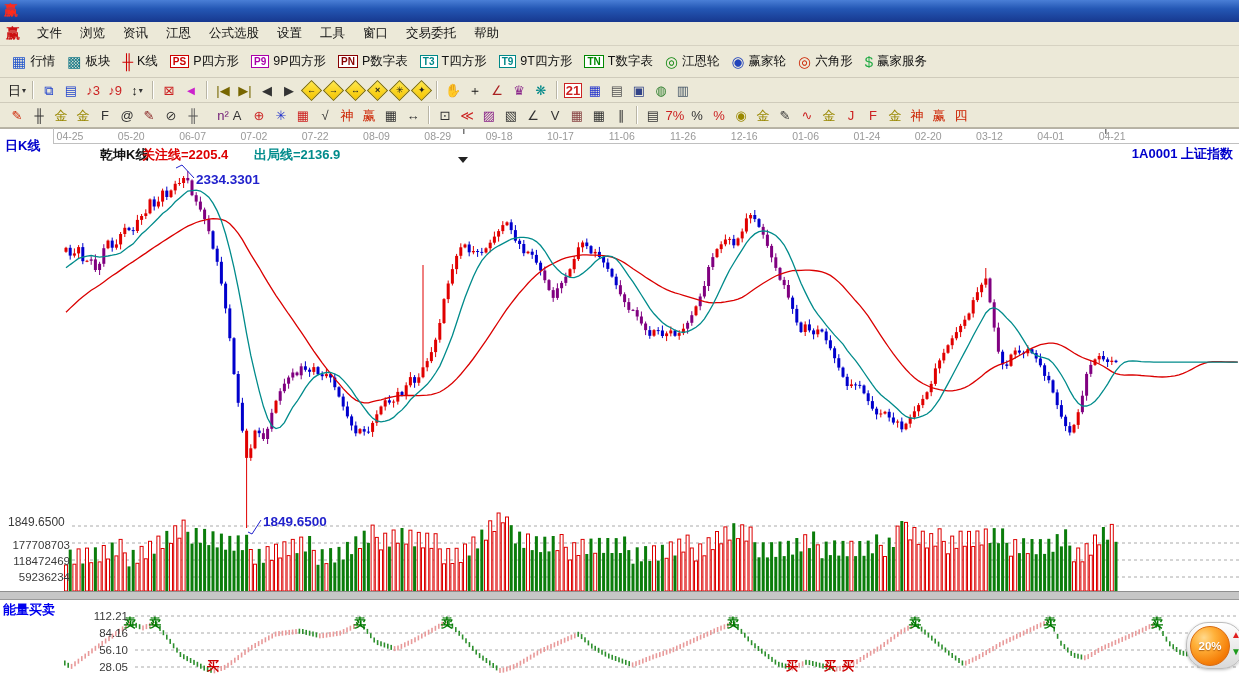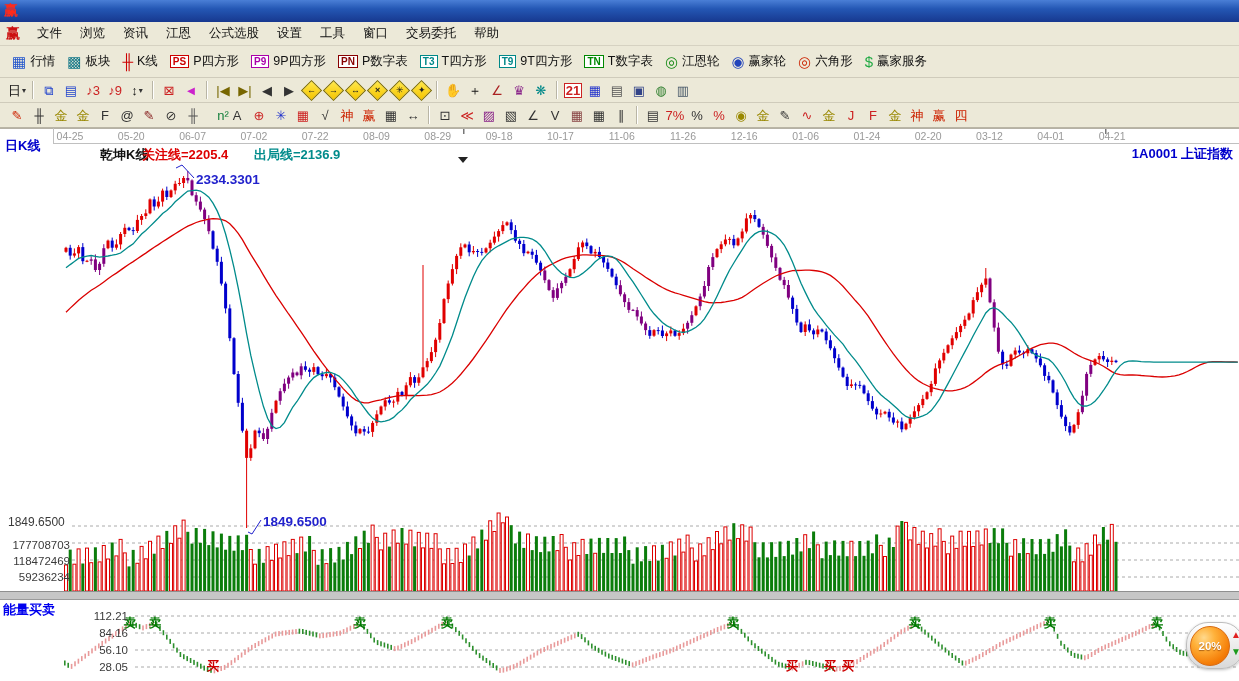--- a/index.html
+++ b/index.html
@@ -245,21 +245,21 @@
     <div class="tb-btn">
       <span class="ic" style="color: rgb(136, 34, 34);">✎</span>
     </div>
     <div class="tb-btn">
       <span class="ic" style="color: rgb(51, 51, 51);">⊘</span>
     </div>
     <div class="tb-btn">
       <span class="ic" style="color: rgb(85, 85, 85);">╫</span>
     </div>
     <div class="tb-btn">
-      <span class="ic" style="color: #15803d; margin-left: 16px;">n²</span>
+      <span class="ic" style="color: #701a75; margin-left: 16px;">n²</span>
     </div>
     <div class="tb-btn">
       <span class="ic" style="color: rgb(51, 51, 51);">A</span>
     </div>
     <div class="tb-btn">
       <span class="ic" style="color: rgb(204, 34, 34);">⊕</span>
     </div>
     <div class="tb-btn">
       <span class="ic" style="color: rgb(34, 51, 204);">✳</span>
     </div>

